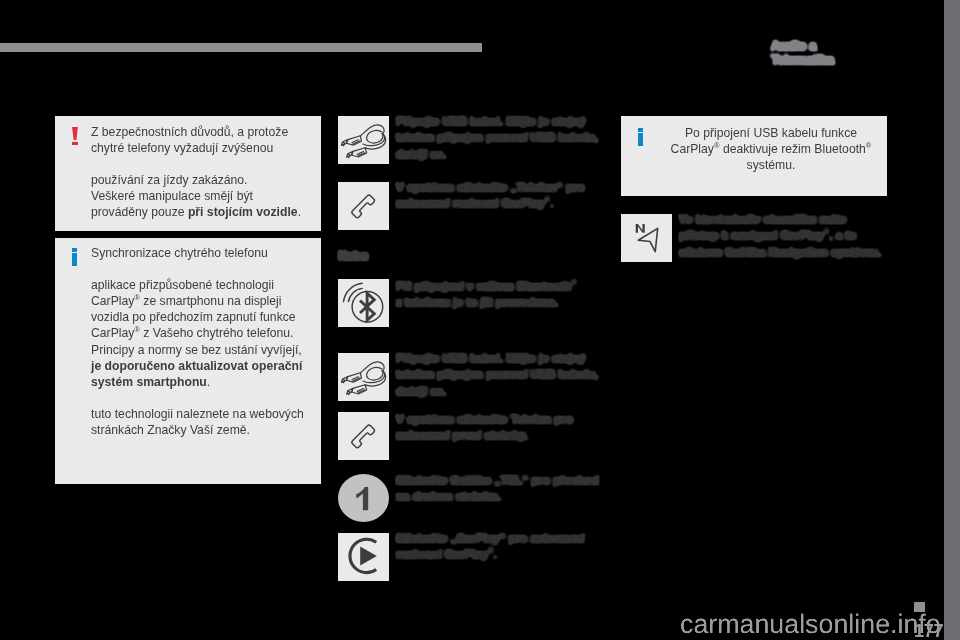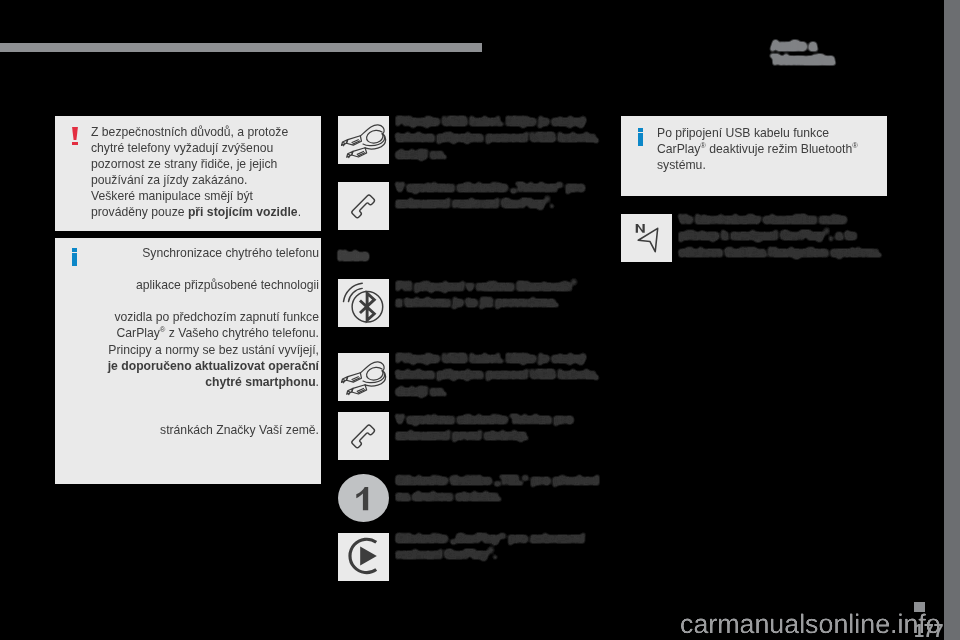--- a/index.html
+++ b/index.html
@@ -125,43 +125,43 @@
   <div class="header">Audio a Telematika</div>
 
   <div class="panel" style="left:55px;top:104px;width:266px;height:115px;"></div>
   <div class="bang" style="left:71.5px;top:115px;">
     <div class="b1"></div>
       <div class="b2"></div>
   </div>
   <div class="callout-txt" style="left:91px;top:112px;width:220px;">
     <span>Z bezpečnostních důvodů, a protože</span><br>
     <span>chytré telefony vyžadují zvýšenou</span><br>
-    <span>pozornost ze strany řidiče, je jejich</span><br>
+    <br>
     <span>používání za jízdy zakázáno.</span><br>
     <span>Veškeré manipulace smějí být</span><br>
     <span>prováděny pouze </span><b>při stojícím vozidle</b><span>.</span>
   </div>
 
   <div class="panel" style="left:55px;top:226px;width:266px;height:246px;"></div>
   <div class="infoi" style="left:71.5px;top:236px;">
     <div class="d"></div>
       <div class="s"></div>
   </div>
-  <div class="callout-txt" style="left:91px;top:233px;width:228px;text-align:right;">
+  <div class="callout-txt" style="left:91px;top:233px;width:228px;">
     <span>Synchronizace chytrého telefonu</span><br>
     <br>
     <span>aplikace přizpůsobené technologii</span><br>
-    <br>
+    <span>CarPlay<sup>®</sup> ze smartphonu na displeji</span><br>
     <span>vozidla po předchozím zapnutí funkce</span><br>
     <span>CarPlay<sup>®</sup> z Vašeho chytrého telefonu.</span><br>
     <span>Principy a normy se bez ustání vyvíjejí,</span><br>
     <b>je doporučeno aktualizovat operační</b><br>
-    <b>chytré smartphonu</b>.<br>
+    <b>systém smartphonu</b>.<br>
     <br>
-    <br>
+    <span>tuto technologii naleznete na webových</span><br>
     <span>stránkách Značky Vaší země.</span>
   </div>
 
   <div class="tile" style="left:338px;top:104px;width:51px;height:48px;">
     <svg width="51" height="48" viewBox="0 2 52 48">
         <use href="#ic-usb"></use>
       </svg>
   </div>
   <div class="step" style="left:396px;top:101px;width:215px;">
     <span>Připojte USB kabel. Mějte je stejný</span><br>
@@ -232,21 +232,21 @@
   <div class="step" style="left:396px;top:518px;width:215px;">
     <span>Stiskněte „CarPlay“ pro zobrazení</span><br>
     <span>rozhraní CarPlay<sup>®</sup>.</span>
   </div>
 
   <div class="panel" style="left:621px;top:104px;width:266px;height:80px;"></div>
   <div class="infoi" style="left:637.5px;top:116px;">
     <div class="d"></div>
       <div class="s"></div>
   </div>
-  <div class="callout-txt" style="left:657px;top:113px;width:228px;">
+  <div class="callout-txt" style="left:657px;top:113px;width:228px;text-align:center;">
     <span>Po připojení USB kabelu funkce</span><br>
     <span>CarPlay<sup>®</sup> deaktivuje režim Bluetooth<sup>®</sup></span><br>
     <span>systému.</span>
   </div>
 
   <div class="tile" style="left:621px;top:202px;width:51px;height:48px;">
     <svg width="51" height="48" viewBox="0 2 52 48">
         <use href="#ic-nav"></use>
       </svg>
   </div>

